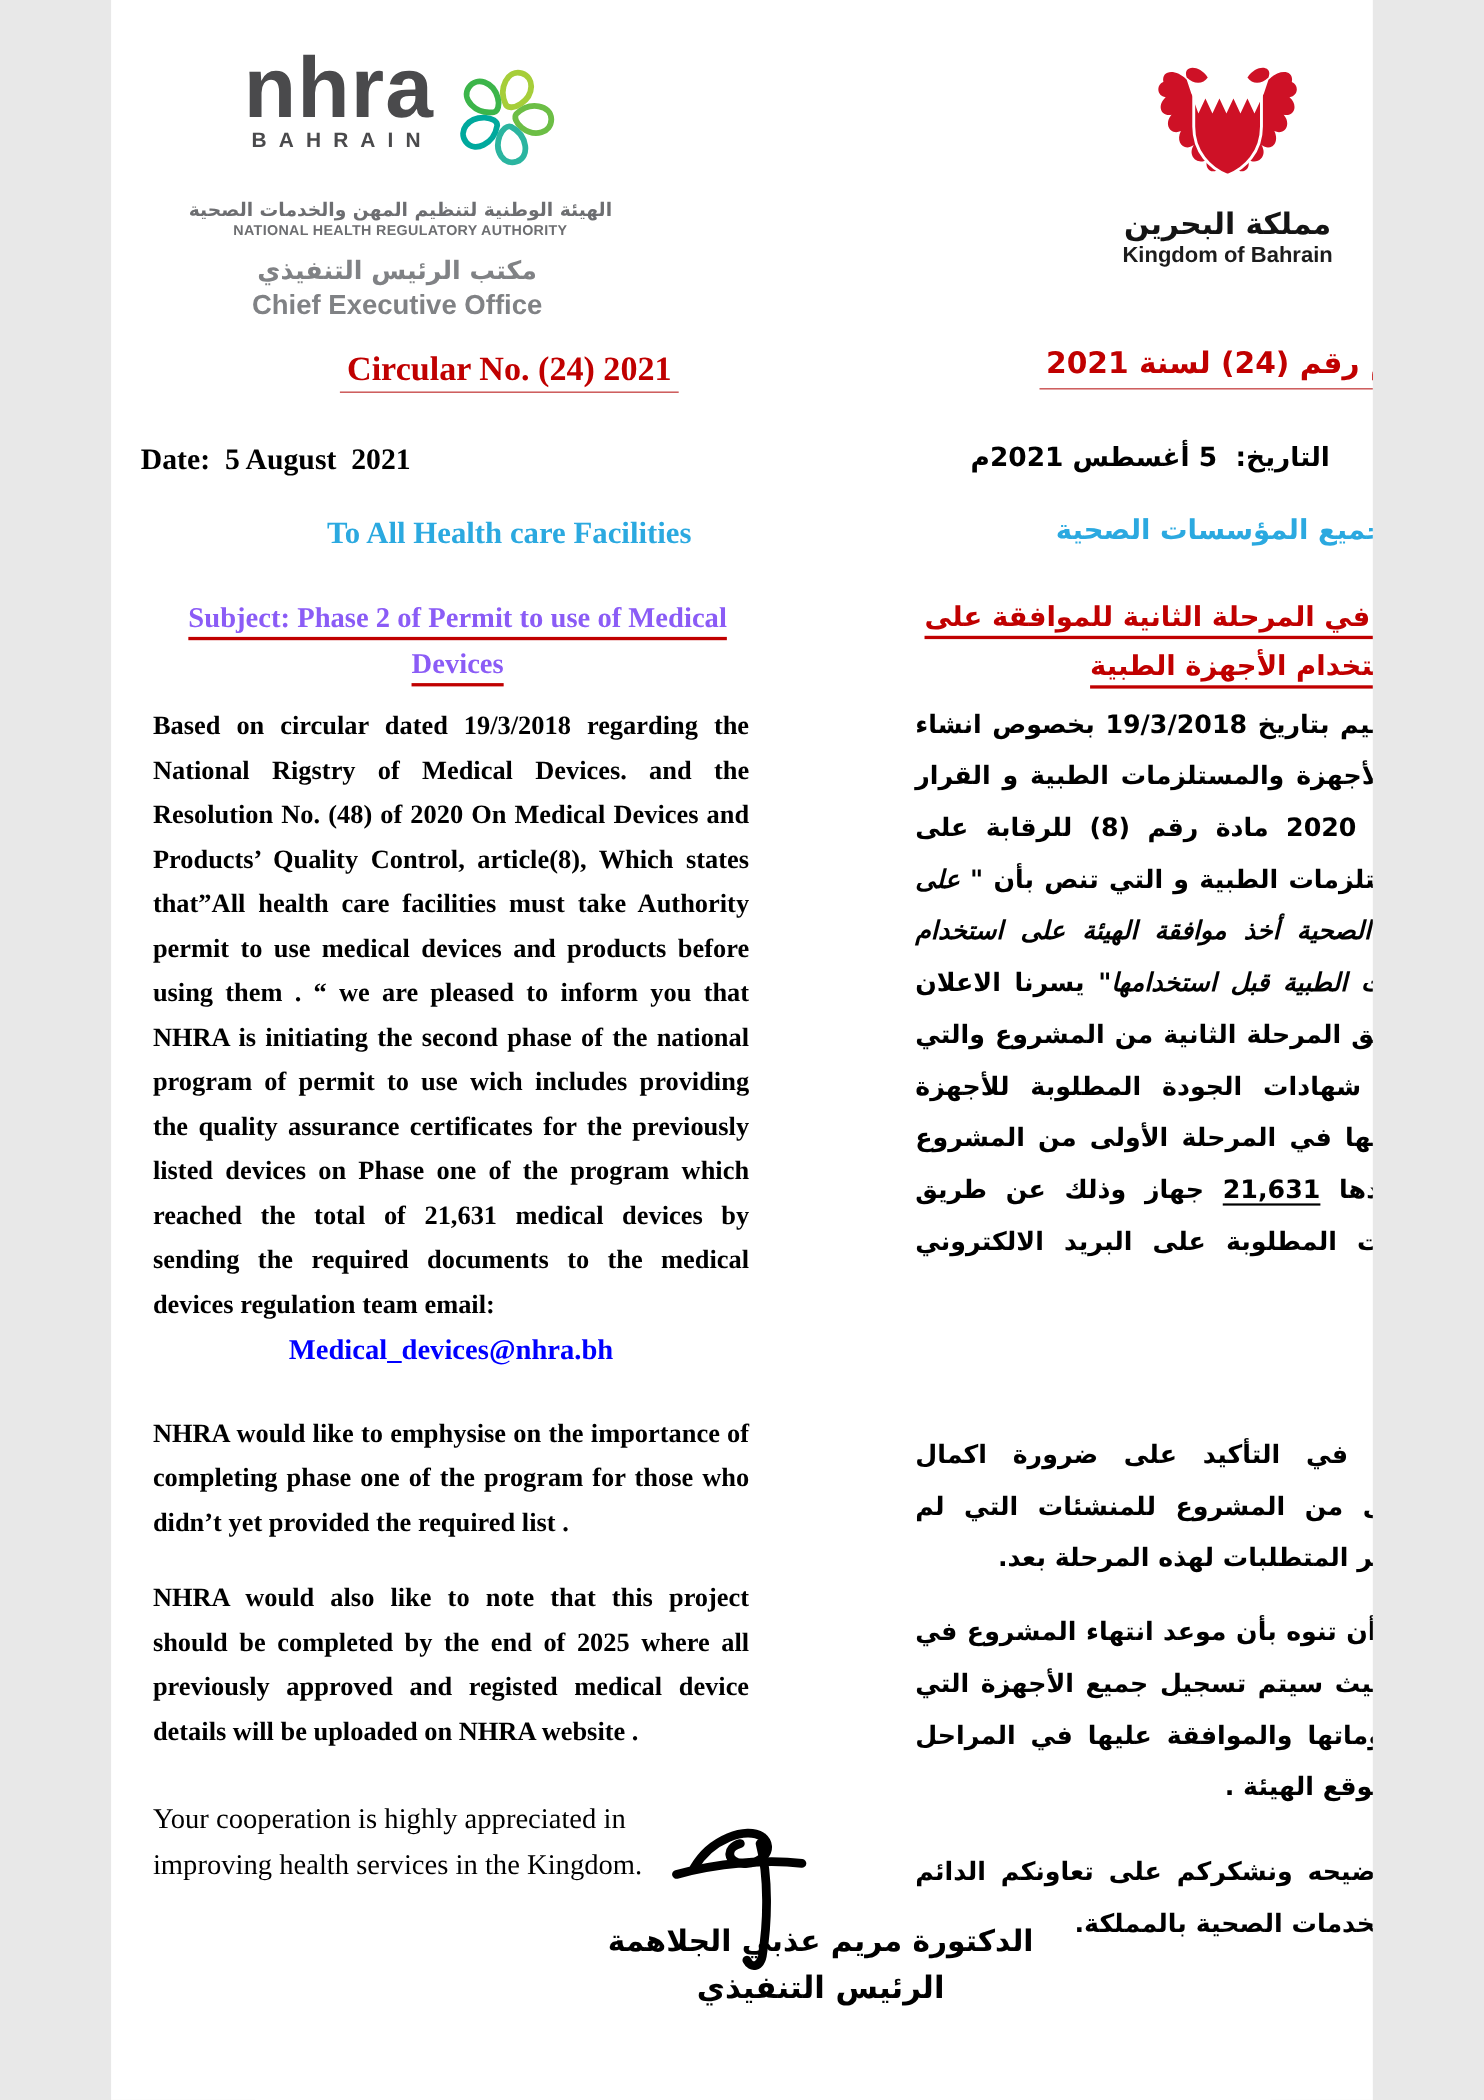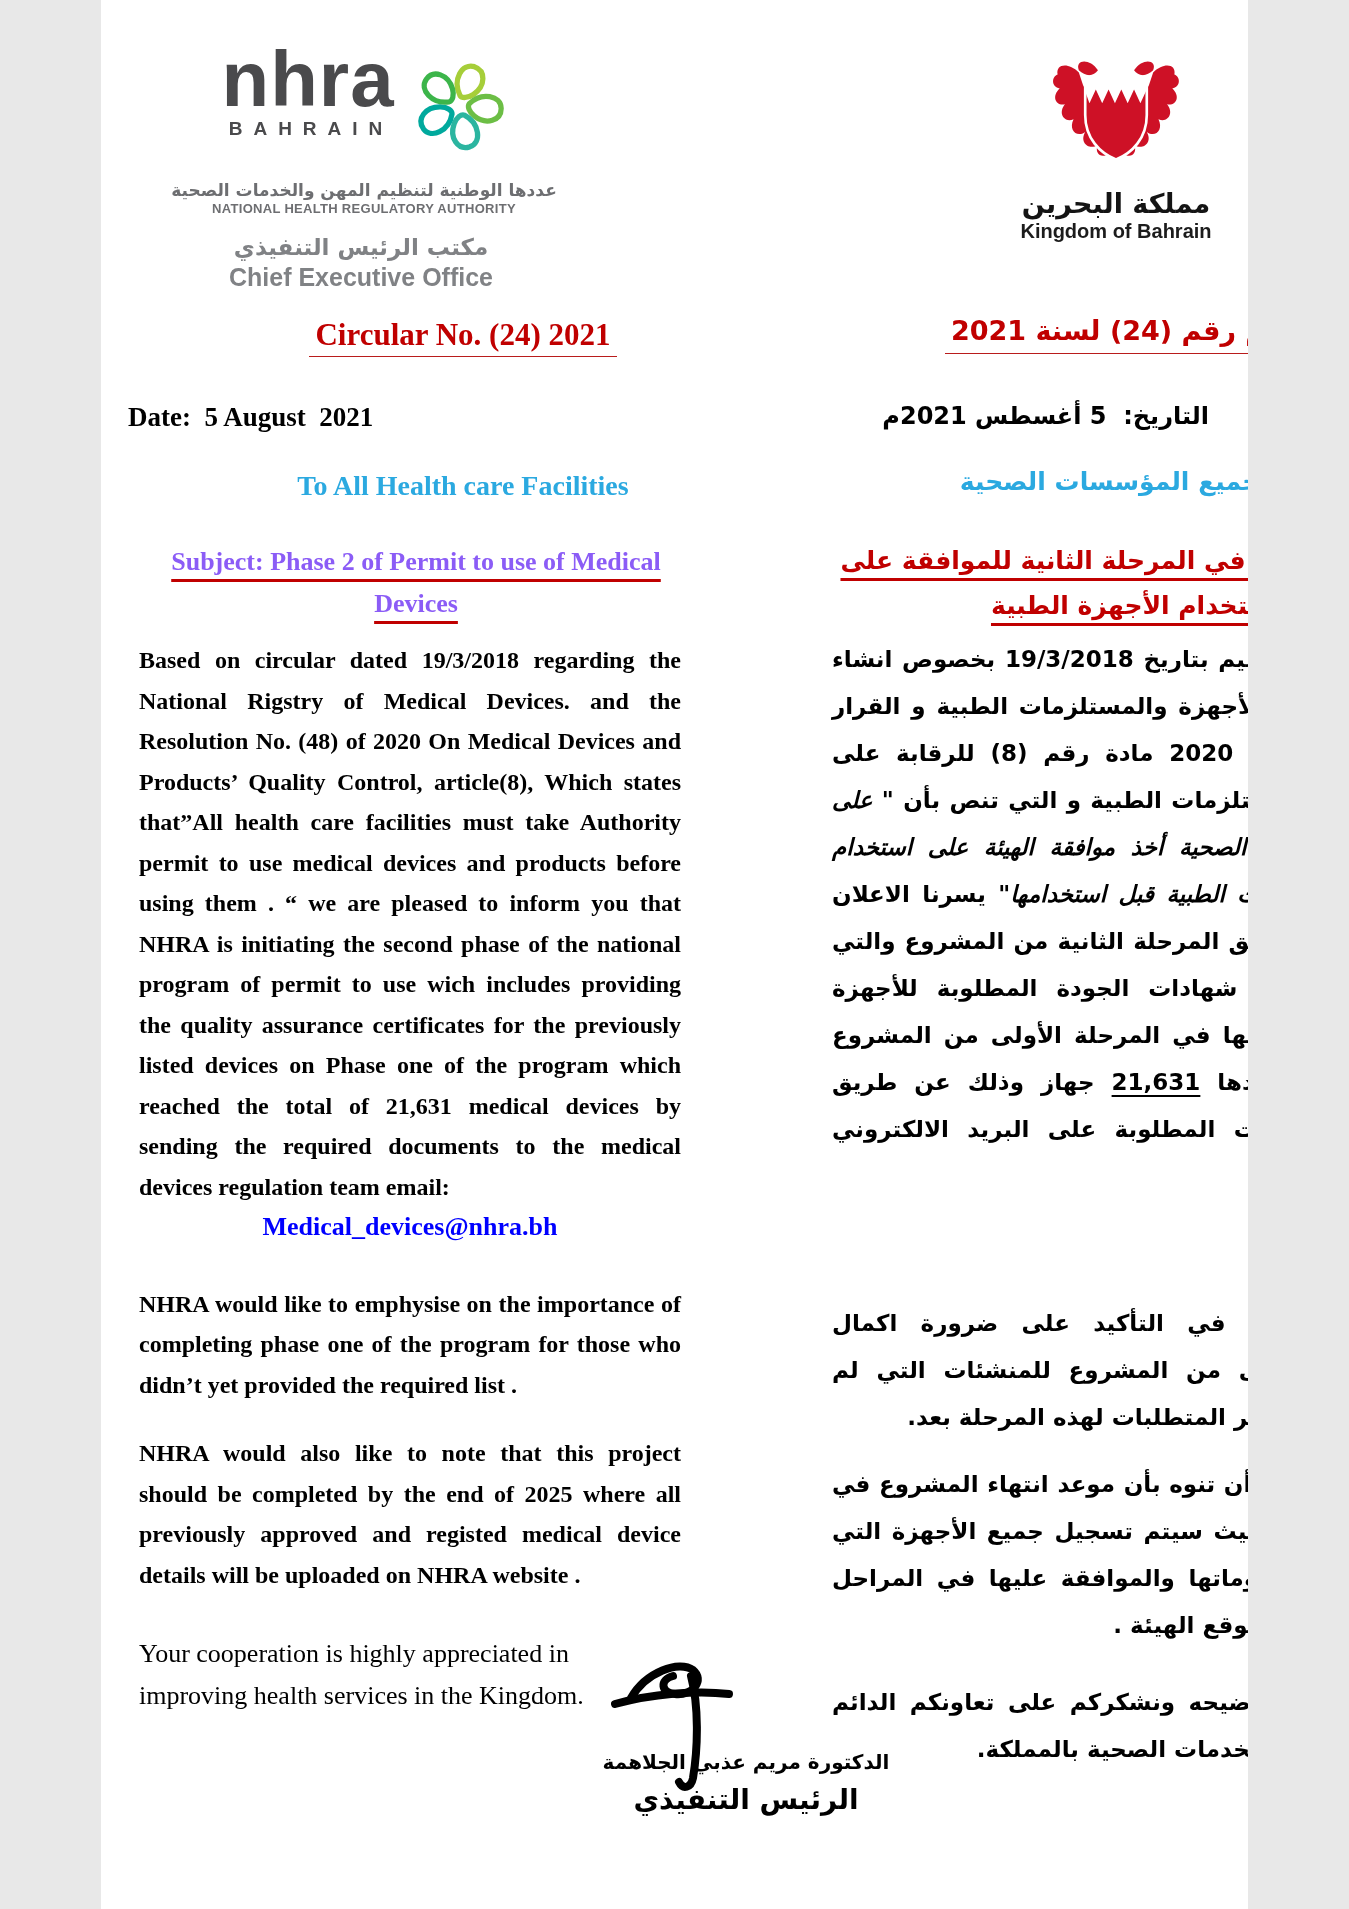--- a/index.html
+++ b/index.html
@@ -47,21 +47,21 @@
   .en-p3{margin-top:28px;}
   .en-p4{margin-top:38px;font-weight:400;font-size:26px;line-height:42px;text-align:left;}
   .ar-p2{margin-top:100px;}
   .ar-p3{margin-top:20px;}
   .ar-p4{margin-top:30px;}
   .ar-quote{font-style:italic;}
   .ar-count{text-decoration:underline;text-decoration-thickness:2px;text-underline-offset:5px;}
   
   .sig-svg{left:500px;top:1648px;}
   .sig-block{left:420px;top:1750px;width:450px;text-align:center;font-family:"DejaVu Sans",sans-serif;font-weight:700;color:#000;}
-  .sig-name{font-size:20px;}
+  .sig-name{font-size:27px;}
   .sig-title{font-size:28px;margin-top:9px;}
 </style>
 </head>
 <body>
 
 <div class="page">
 
   <div class="abs nhra-block">
     <div class="logo-row">
       <div>
@@ -73,21 +73,21 @@
           <g fill="none" stroke-width="5.5" stroke-linecap="round" stroke-linejoin="round">
             <path transform="rotate(0)" stroke="#a6ce39" d="M1,-11 C-7,-27 3,-45 16,-41 C28,-37 28,-21 15,-12 C9,-8 3,-8 1,-11 Z"></path>
             <path transform="rotate(72)" stroke="#6cbe45" d="M1,-11 C-7,-27 3,-45 16,-41 C28,-37 28,-21 15,-12 C9,-8 3,-8 1,-11 Z"></path>
             <path transform="rotate(144)" stroke="#2bb5a0" d="M1,-11 C-7,-27 3,-45 16,-41 C28,-37 28,-21 15,-12 C9,-8 3,-8 1,-11 Z"></path>
             <path transform="rotate(216)" stroke="#00a99d" d="M1,-11 C-7,-27 3,-45 16,-41 C28,-37 28,-21 15,-12 C9,-8 3,-8 1,-11 Z"></path>
             <path transform="rotate(288)" stroke="#3cb54a" d="M1,-11 C-7,-27 3,-45 16,-41 C28,-37 28,-21 15,-12 C9,-8 3,-8 1,-11 Z"></path>
           </g>
         </svg>
       </span>
     </div>
-    <div class="org-ar" dir="rtl">عددها الوطنية لتنظيم المهن والخدمات الصحية</div>
+    <div class="org-ar" dir="rtl">الهيئة الوطنية لتنظيم المهن والخدمات الصحية</div>
     <div class="org-en">NATIONAL HEALTH REGULATORY AUTHORITY</div>
   </div>
 
   <div class="abs office-block">
     <div class="office-ar" dir="rtl">مكتب الرئيس التنفيذي</div>
     <div class="office-en">Chief Executive Office</div>
   </div>
 
   <div class="abs emblem-block">
     <span>

